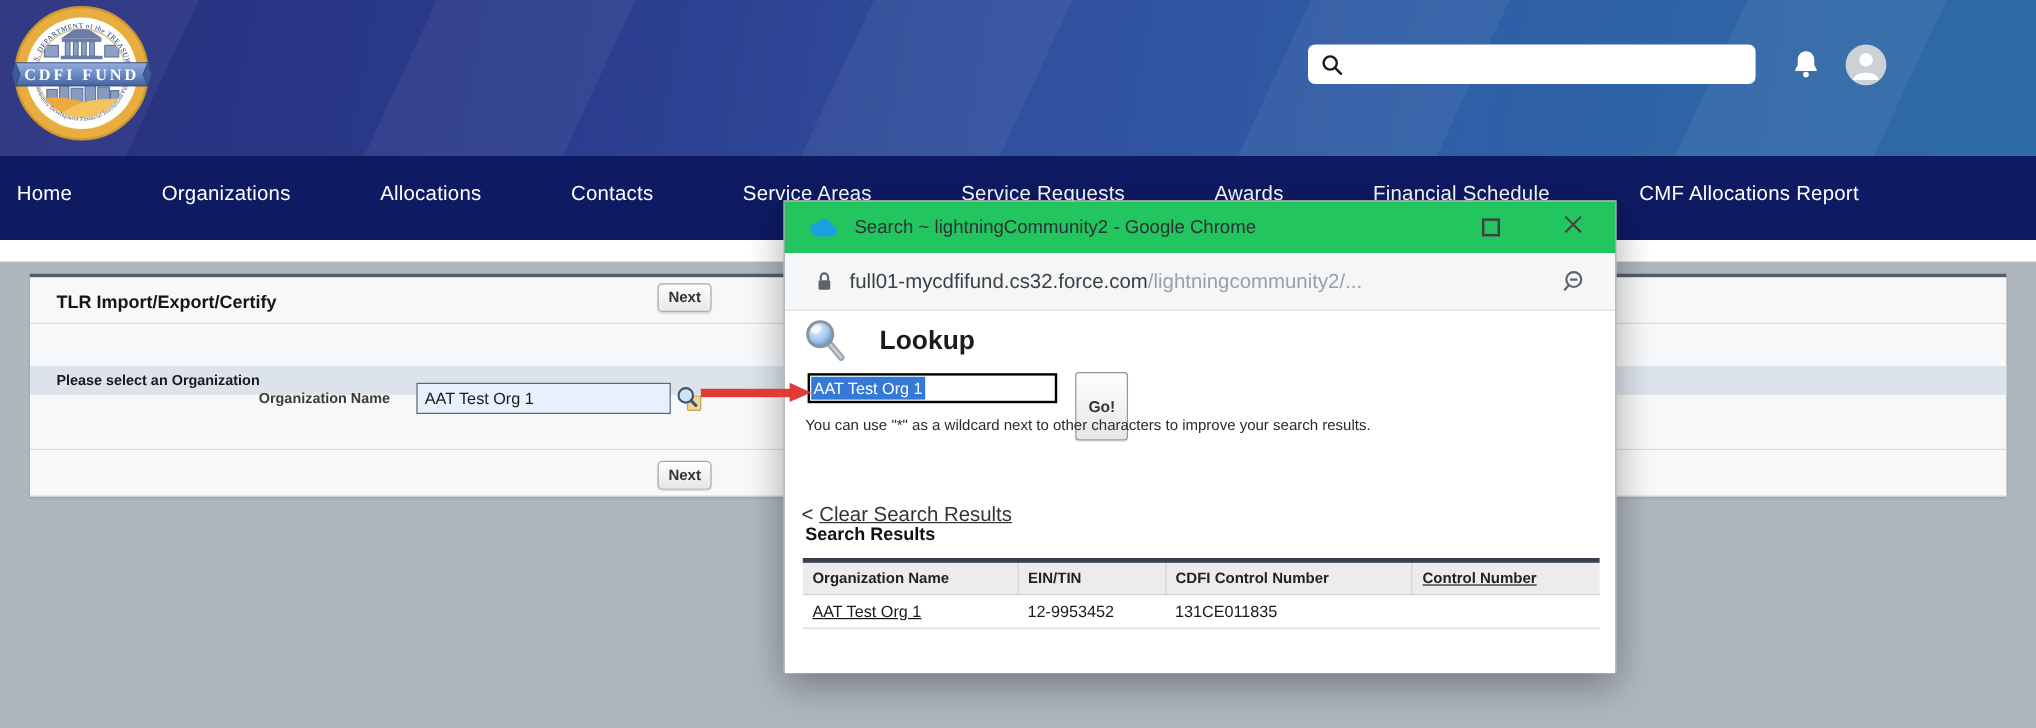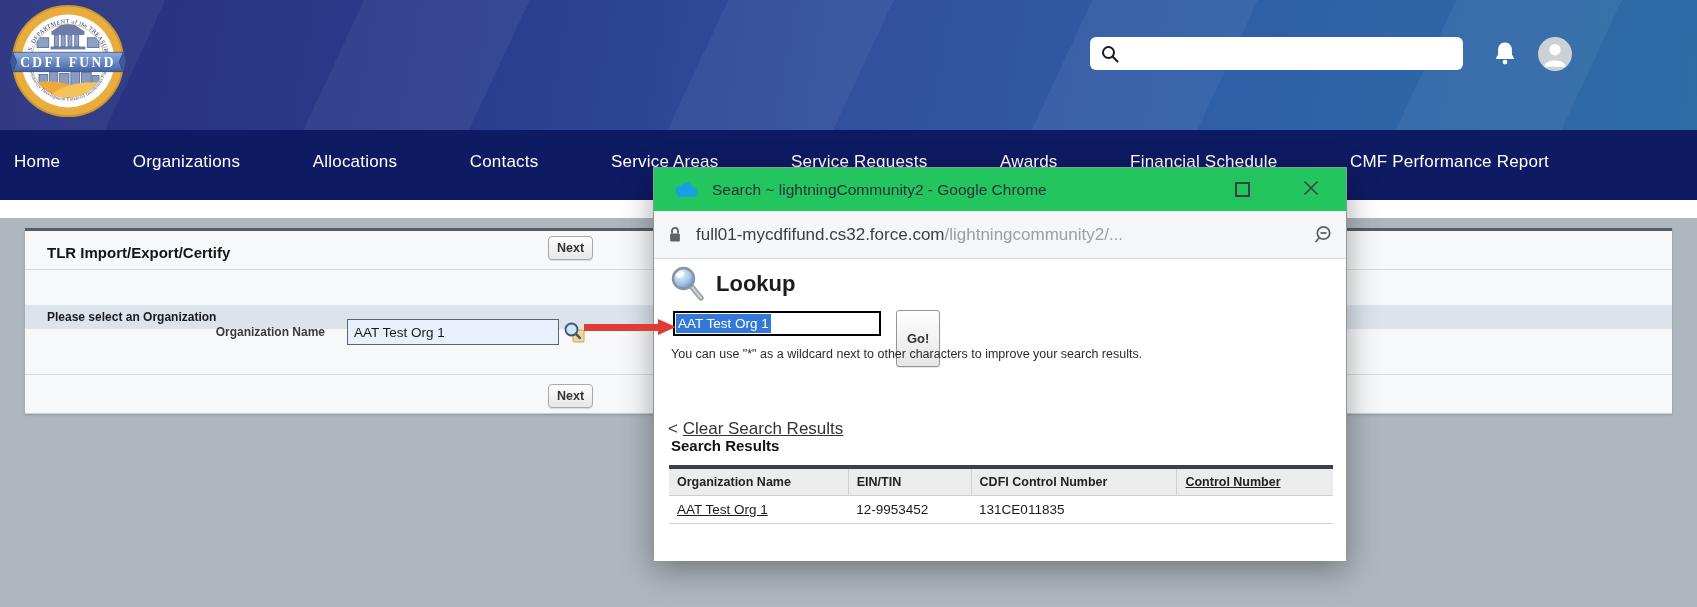--- a/index.html
+++ b/index.html
@@ -62,27 +62,27 @@
     background:#fff; border:1px solid #8e959b; box-shadow:0 10px 30px rgba(0,0,0,0.35); }
   .titlebar { position:relative; width:100%; height:43px; background:#22c55e;
     display:flex; align-items:center; padding:0 18px; }
   .popup-title { font-size:15.5px; color:#2e3136; margin-left:12px; flex:1 1 auto;
     white-space:nowrap; overflow:hidden; }
   .win-controls { display:flex; align-items:center; gap:52px; margin-right:8px; }
   .minimize-glyph { width:17px; height:2px; background:#3c4043; }
   .maximize-glyph { width:15px; height:15px; border:2px solid #3c4043; background:transparent; }
 
   .urlbar { position:relative; width:100%; height:48px; background:#f5f6f7; border-bottom:1px solid #d5d8db;
-    display:flex; align-items:center; padding:0 12px; }
+    display:flex; align-items:center; padding:0 24px; }
   .url-text { font-size:17px; margin-left:12px; flex:1 1 auto; white-space:nowrap; overflow:hidden; }
   .url-domain { color:#3c4043; }
   .url-path { color:#9aa0a6; }
 
   .popup-content { position:relative; width:100%; height:302px; background:#fff; }
-  .lookup-head { position:absolute; left:16px; top:6px; display:flex; align-items:center; }
+  .lookup-head { position:absolute; left:16px; top:6px; display:flex; align-items:center;gap:17px; }
   .lookup-heading { font-size:22px; font-weight:bold; color:#1c1c1c; margin-left:10px; }
   .lookup-input { position:absolute; left:19px; top:52px; width:208px; height:25px;
     border:2px solid #000; background:#fff; display:flex; align-items:center; padding:0 1px;
     font-size:13.5px; overflow:hidden; }
   .lookup-input .sel { background:#3579d8; color:#fff; padding:2px 2px; white-space:nowrap; }
   .go-btn { position:absolute; left:242px; top:51px; background:linear-gradient(#fefefe,#e6e6e6);
     border:1px solid #8f969c; border-radius:3px; font-size:13px; font-weight:bold; color:#333;
     padding:20px 10px; box-shadow:0 1px 1px rgba(0,0,0,0.1); }
   .hint { position:absolute; left:17px; top:88px; font-size:12.5px; color:#2b2b2b; }
   .clear-row { position:absolute; left:14px; top:160px; font-size:17px; color:#333; }
@@ -184,21 +184,21 @@
 
   <nav class="main-nav">
     <a class="nav-item" href="#">Home</a>
     <a class="nav-item" href="#">Organizations</a>
     <a class="nav-item" href="#">Allocations</a>
     <a class="nav-item" href="#">Contacts</a>
     <a class="nav-item" href="#">Service Areas</a>
     <a class="nav-item" href="#">Service Requests</a>
     <a class="nav-item" href="#">Awards</a>
     <a class="nav-item" href="#">Financial Schedule</a>
-    <a class="nav-item" href="#">CMF Performance Report</a>
+    <a class="nav-item" href="#">CMF Allocations Report</a>
   </nav>
 
   <div class="white-strip"></div>
 
   <section class="panel">
     <h1 class="panel-title">TLR Import/Export/Certify</h1>
     <button class="btn next-top">Next</button>
     <div class="panel-divider-1"></div>
     <div class="section-bar">Please select an Organization</div>
     <div class="form-row">

